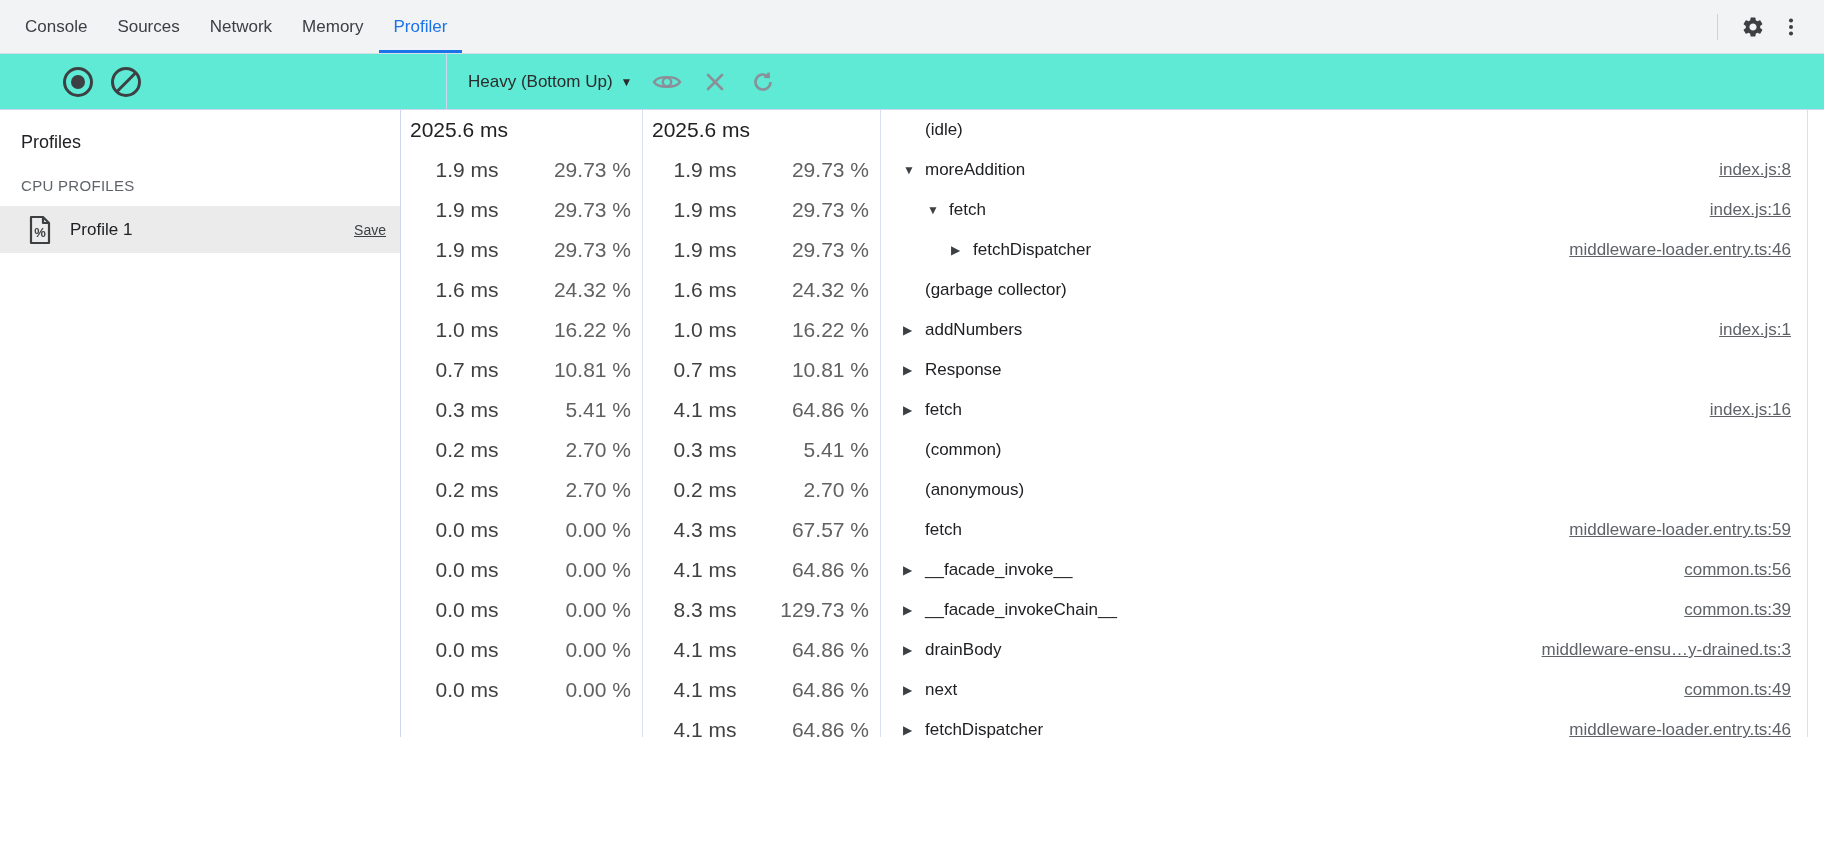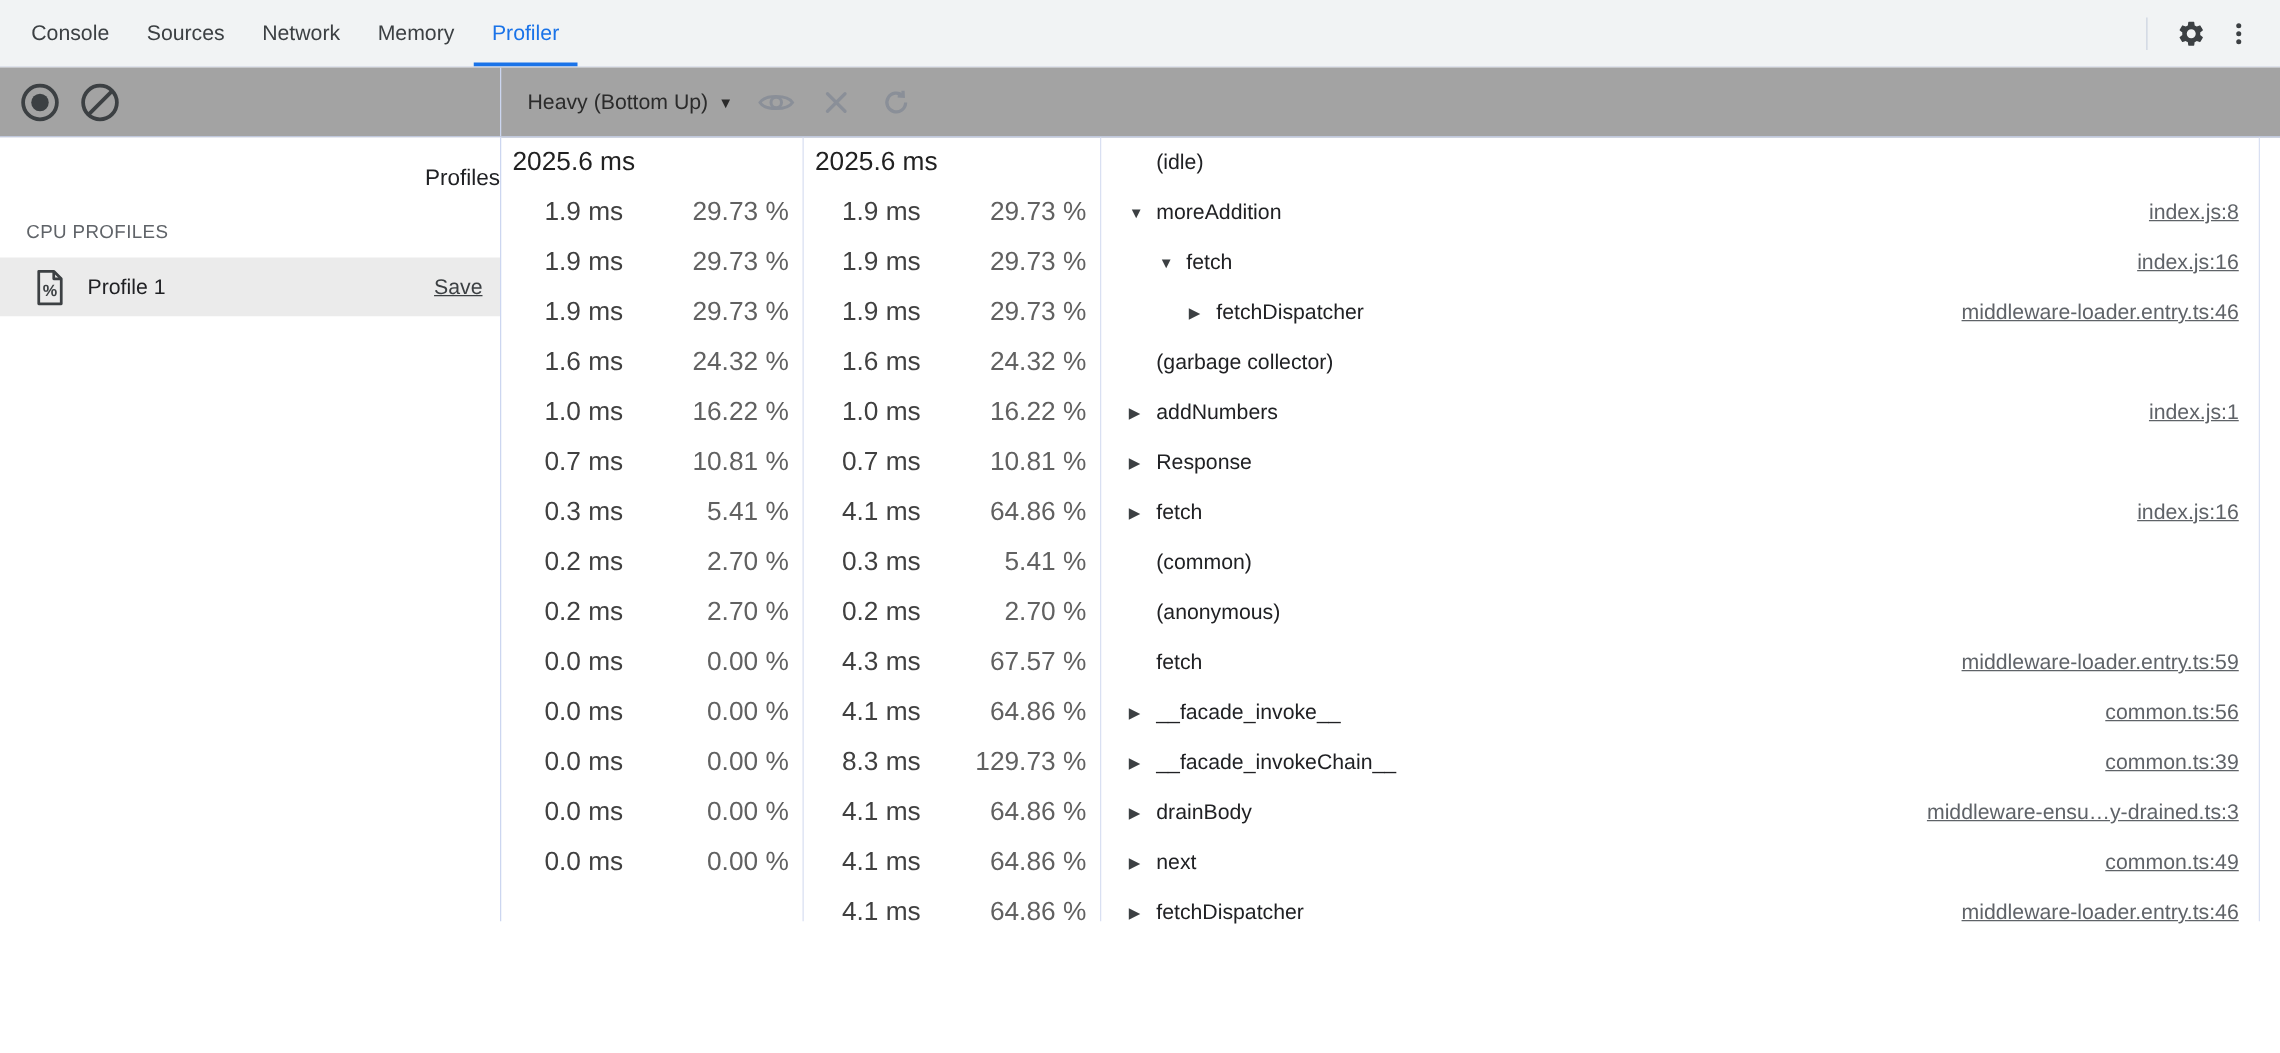--- a/index.html
+++ b/index.html
@@ -13,45 +13,45 @@
   .tabs { display:flex; align-items:stretch; padding-left:10px; }
   .tab { display:flex; align-items:center; padding:0 15px; font-size:17px; color:#3c4043;
          cursor:pointer; border-bottom:3px solid transparent; border-top:3px solid transparent; }
   .tab.active { color:#1a73e8; border-bottom-color:#1a73e8; }
   .tabbar-right { display:flex; align-items:center; padding-right:14px; }
   .tb-divider { width:1px; height:26px; background:#ccd3e0; margin-right:16px; }
   .icon-btn { width:38px; height:38px; display:flex; align-items:center; justify-content:center;
               cursor:pointer; border-radius:4px; }
 
   
-  .toolbar { height:56px; display:flex; flex:0 0 auto; border-bottom:1px solid #ccd6f0; background:#a3a3a3; }
+  .toolbar { height:56px; display:flex; flex:0 0 auto; border-bottom:1px solid #ccd6f0; background:#5eead4;padding-left:46px; }
   .toolbar-left { width:401px; flex:0 0 auto; display:flex; align-items:center; gap:18px;
                   padding-left:17px; border-right:1px solid #ccd6f0; }
   .toolbar-main { flex:1; display:flex; align-items:center; padding-left:15px; gap:10px; }
   .rec-btn { width:30px; height:30px; border:3px solid #3c4043; border-radius:50%;
              display:flex; align-items:center; justify-content:center; cursor:pointer; }
   .rec-btn .dot { width:14px; height:14px; background:#3c4043; border-radius:50%; }
   .ban-btn { width:30px; height:30px; border:3px solid #3c4043; border-radius:50%;
              position:relative; cursor:pointer; }
   .ban-btn::after { content:""; position:absolute; left:-1px; top:11px; width:26px; height:3px;
                     background:#3c4043; transform:rotate(-45deg); }
   .dropdown { display:flex; align-items:center; gap:8px; font-size:17px; color:#2b2b2b;
               cursor:pointer; padding:4px 6px; }
   .dropdown .caret { font-size:12px; color:#2b2b2b; }
 
   
   .content { flex:1; display:flex; min-height:0; }
   .sidebar { width:401px; flex:0 0 auto; border-right:1px solid #ccd6f0; background:#fff; }
-  .profiles-heading { font-size:18px; color:#202124; padding:22px 0 0 21px;text-align:right; }
+  .profiles-heading { font-size:18px; color:#202124; padding:22px 0 0 21px; }
   .cpu-heading { font-size:15px; color:#5f6368; letter-spacing:.3px; padding:24px 0 12px 21px; }
   .profile-row { height:47px; background:#ebebeb; display:flex; align-items:center;
                  padding:0 14px 0 28px; cursor:pointer; }
   .profile-row .doc-icon { margin-right:18px; display:flex; }
   .profile-name { font-size:17px; color:#202124; flex:1; }
-  .save-link { font-size:17px; color:#3c4043; text-decoration:underline; cursor:pointer; }
+  .save-link { font-size:14px; color:#3c4043; text-decoration:underline; cursor:pointer; }
 
   
   .grid { flex:1; display:flex; flex-direction:column; min-width:0; }
   .grid-header { height:41px; flex:0 0 auto; display:flex; background:#f2f4fc;
                  border-bottom:1px solid #ccd6f0; font-size:17px; color:#333; }
   .gh { display:flex; align-items:center; border-right:1px solid #d9e0f2; cursor:pointer; }
   .gh-self { width:242px; justify-content:center; }
   .gh-total { width:238px; justify-content:center; }
   .gh-fn { width:927px; padding-left:16px; }
   .gh-gutter { flex:1; border-right:none; }

